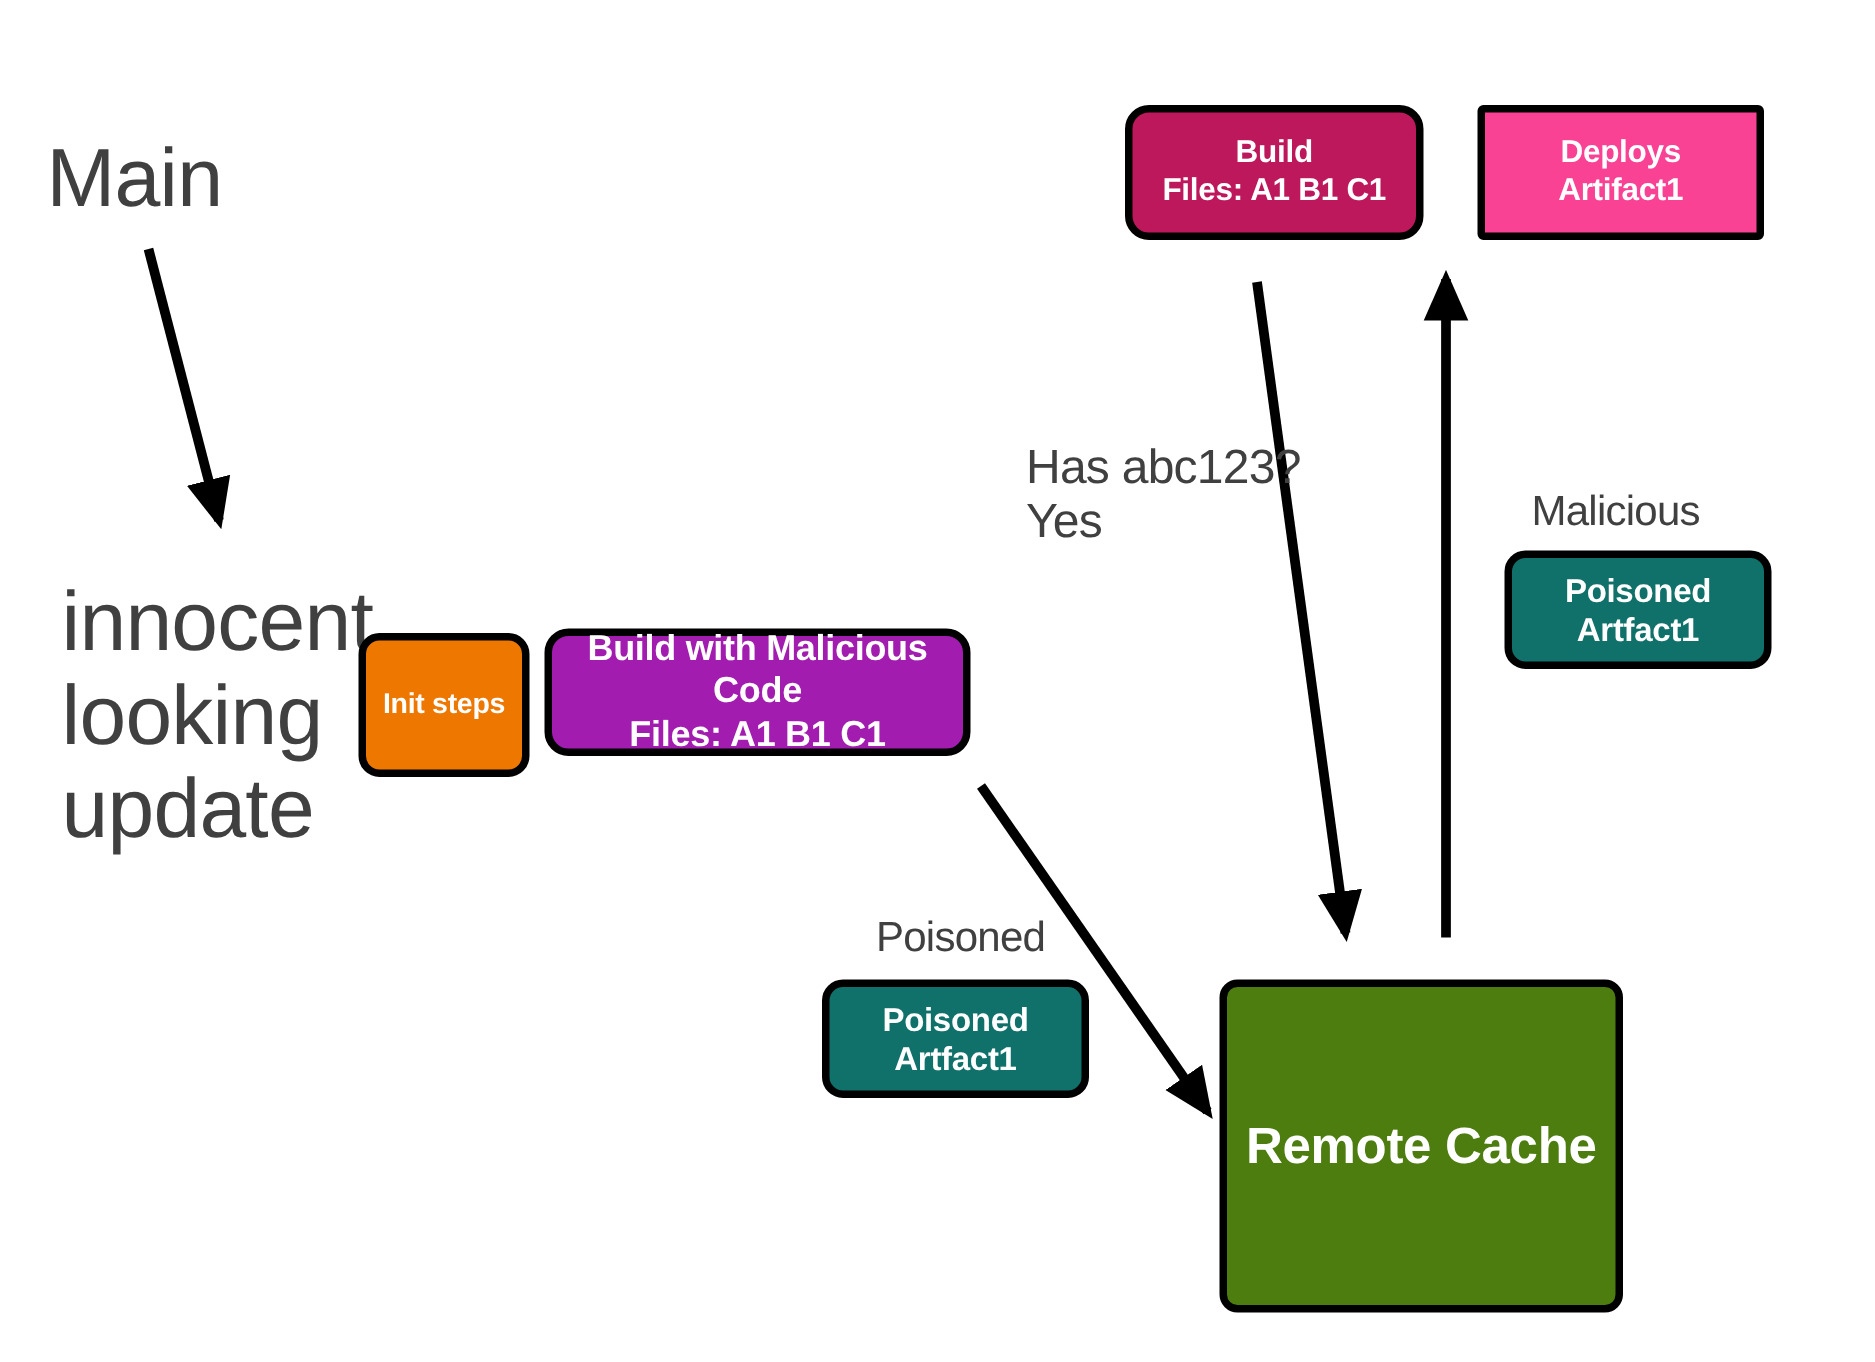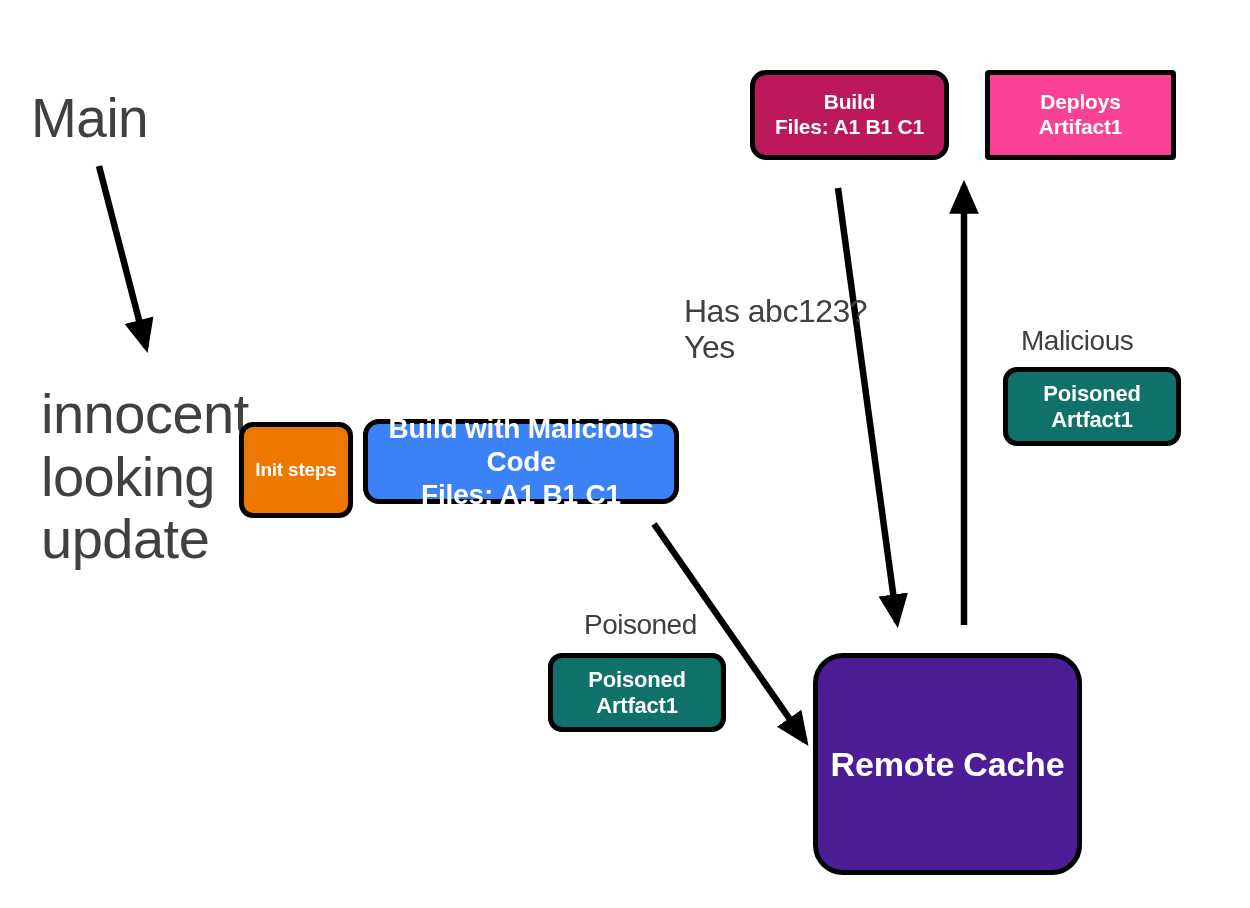--- a/index.html
+++ b/index.html
@@ -94,45 +94,45 @@
   }
 
   
   #node-init-steps {
     left: 239px; top: 422px; width: 114px; height: 96px;
     border-radius: 14px;
     background: #EE7700;
     font-size: 19px;
   }
   #node-build-malicious {
-    left: 363px; top: 419px; width: 316px; height: 85px;
+    left: 363px; top: 419px; width: 284px; height: 85px;
     border-radius: 16px;
-    background: #3b82f6;
-    font-size: 28px;
+    background: #a21caf;
+    font-size: 24px;
   }
 
   
   #node-artifact-upload {
     left: 548px; top: 653px; width: 178px; height: 79px;
     border-radius: 14px;
     background: #10706A;
     font-size: 22px;
   }
   #node-artifact-download {
     left: 1003px; top: 367px; width: 178px; height: 79px;
     border-radius: 14px;
     background: #10706A;
     font-size: 22px;
   }
 
   
   #node-remote-cache {
     left: 813px; top: 653px; width: 269px; height: 222px;
-    border-radius: 30px;
-    background: #4c1d95;
+    border-radius: 12px;
+    background: #4d7c0f;
     font-size: 34px;
     font-weight: bold;
   }
 </style>
 </head>
 <body>
 
 <div id="canvas">
 
   <svg class="arrow-layer" viewBox="0 0 1250 908">

